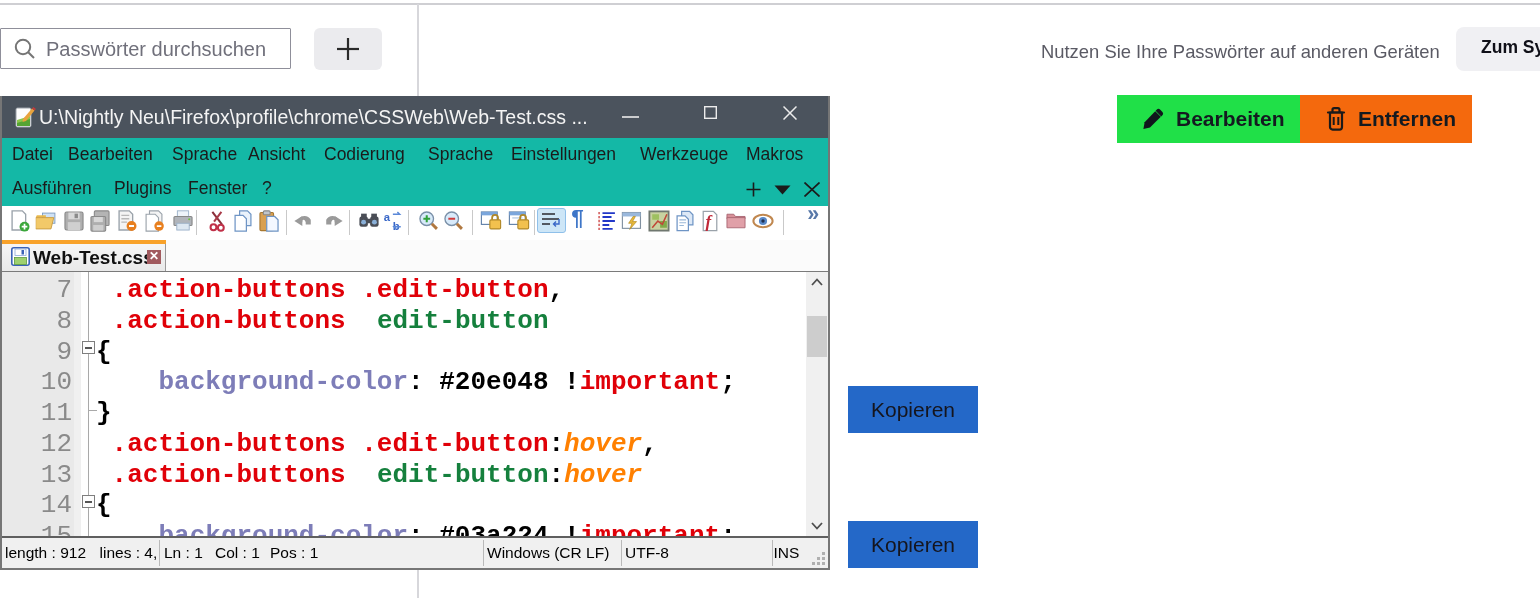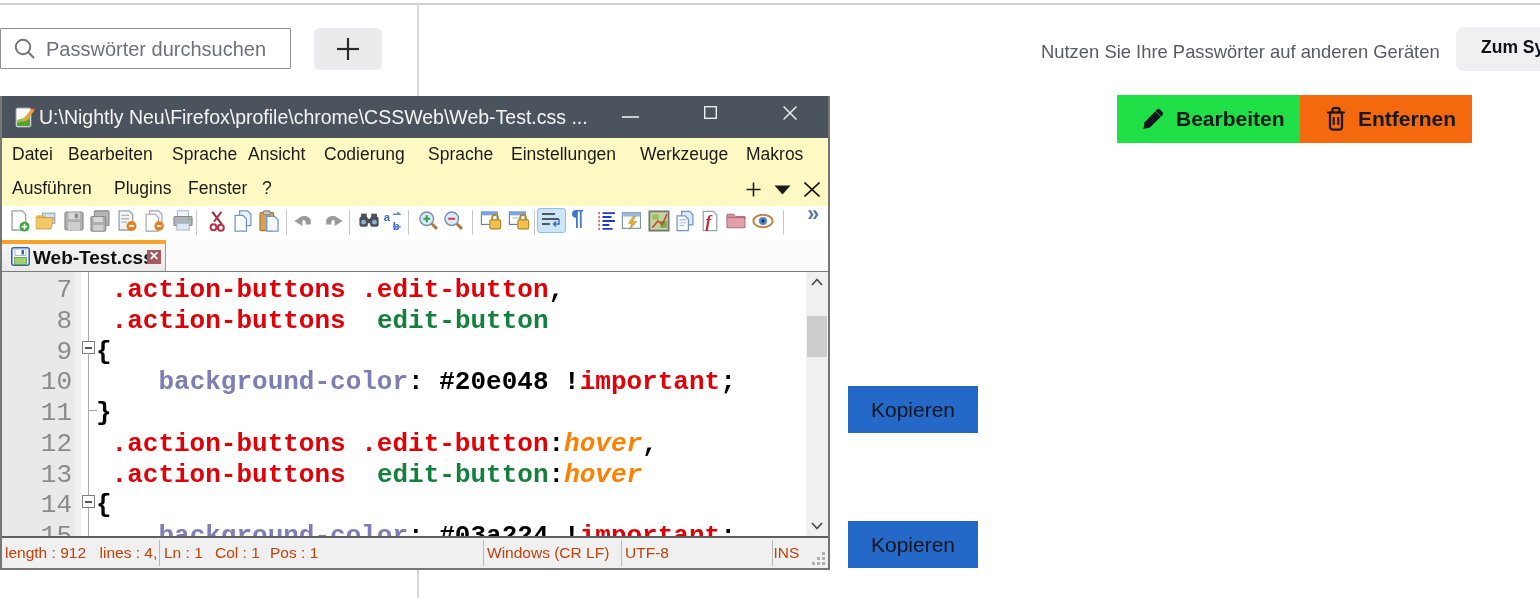--- a/index.html
+++ b/index.html
@@ -29,21 +29,21 @@
 .kop { width:130px; height:47px; background:#2468c8; text-align:center;
   font-size:21px; color:#15151d; line-height:47px; }
 #kop1 { left:848px; top:386px; }
 #kop2 { left:848px; top:521px; }
 
 
 #npp { left:0; top:96px; width:830px; height:474px; background:#fff;
   border-left:2px solid #767676; border-right:2px solid #767676; border-bottom:2px solid #767676; }
 #titlebar { left:0; top:0; width:826px; height:42px; background:#4b535d; }
 #titletext { left:37px; top:10px; font-size:19.5px; color:#f4f4f4; white-space:pre; }
-#menurow1, #menurow2 { left:0; width:826px; height:34px; background:#fef9c3; }
+#menurow1, #menurow2 { left:0; width:826px; height:34px; background:#14b8a6; }
 #menurow1 { top:42px; } #menurow2 { top:76px; }
 .mi { position:absolute; top:6px; font-size:17.5px; color:#1b1b1b; }
 #toolbar { left:0; top:110px; width:826px; height:34px; background:#fff; }
 .tsep { position:absolute; top:4px; width:1px; height:25px; background:#c9c9c9; }
 .tico { position:absolute; top:4.5px; transform:scale(1.13); transform-origin:center; }
 #wrapbox { position:absolute; left:535px; top:2px; width:29px; height:25px;
   background:#cde6f7; border:1px solid #8fc0ea; border-radius:3px; }
 
 #tabbar { left:0; top:144px; width:826px; height:31px; background:#fbfbfb; }
 #tab { position:absolute; left:0; top:0; width:164px; height:31px;
@@ -65,21 +65,21 @@
 pre.code .r { color:#e00008; } pre.code .b { color:#15803d; }
 pre.code .s { color:#7d7db8; } pre.code .o { color:#ff8000;font-style:italic; }
 .foldbox { position:absolute; left:79.5px; width:13px; height:13px; background:#fdfdfd;
   border:1px solid #7e7e7e; }
 .foldbox .mn { position:absolute; left:2px; top:5px; width:7px; height:1.5px; background:#555; }
 #foldtick { position:absolute; left:86px; top:138px; width:9px; height:1px; background:#a9a9a9; }
 #vscroll { position:absolute; left:804px; top:0; width:22px; height:265px; background:#f0f0f0; }
 #vthumb { position:absolute; left:1px; top:44px; width:20px; height:41px; background:#cdcdcd; }
 
 #statusbar { left:0; top:440px; width:826px; height:32px; background:#f0f0f0;
-  border-top:2px solid #5f5f5f; font-size:15.5px; color:#c2410c; }
+  border-top:2px solid #5f5f5f; font-size:15.5px; color:#000000; }
 .st { position:absolute; top:6px; white-space:pre; }
 .sdiv { position:absolute; top:2px; width:1px; height:26px; background:#b9b9b9; }
 </style>
 </head>
 <body>
 <div id="page">
   <div id="topline" class="abs"></div>
   <div id="vdiv" class="abs"></div>
 
   <div id="search" class="abs">

